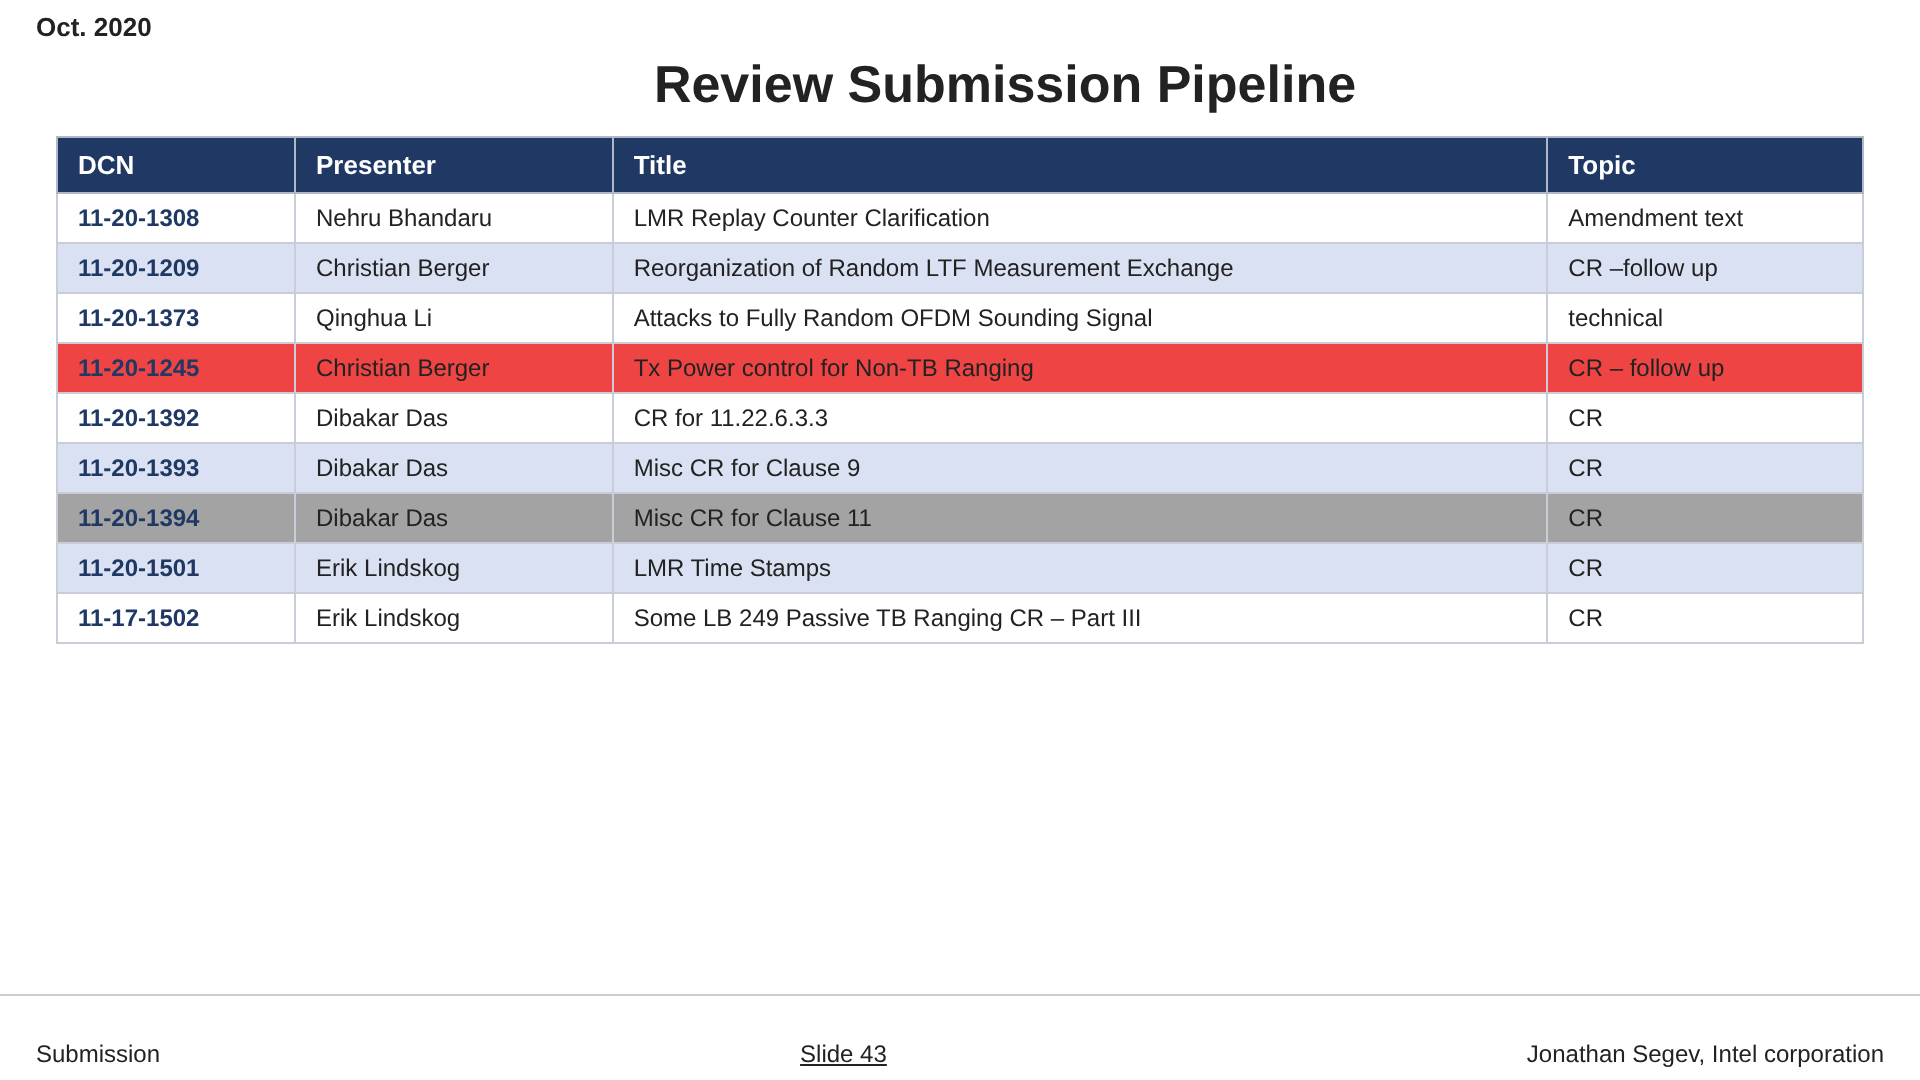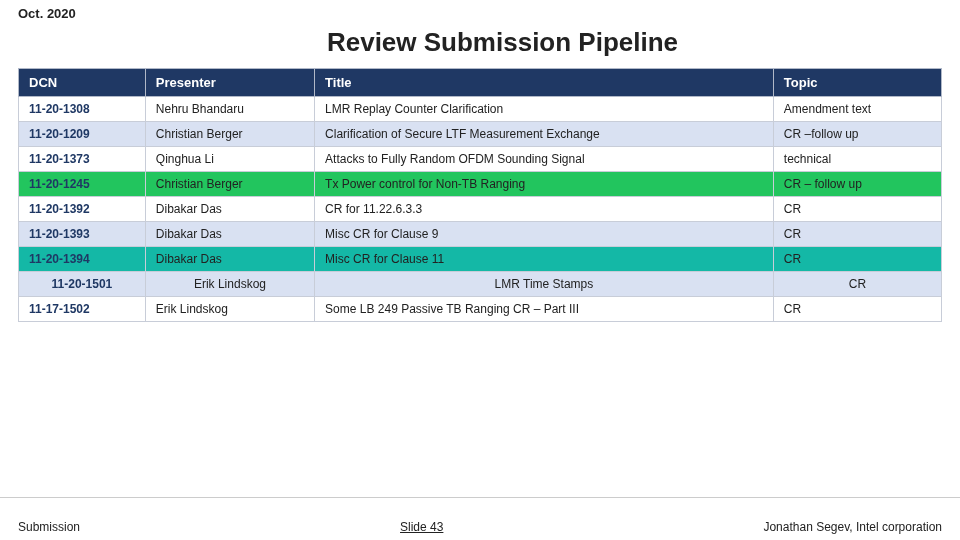--- a/index.html
+++ b/index.html
@@ -49,21 +49,21 @@
     .main-title {
       text-align: center;
       font-size: 26px;
       font-weight: bold;
       color: #222;
       margin: 2px 0 10px 0;
       padding-left: 45px;
     }
 
     .table-area {
-      padding: 0 18px;
+      padding: 0 28px;
       flex: 1;
     }
 
     table {
       width: 100%;
       border-collapse: collapse;
     }
 
     thead tr {
       background-color: #1f3864;
@@ -142,54 +142,54 @@
       <tbody id="table-body">
       <tr style="background-color: rgb(255, 255, 255);">
             <td class="dcn-col">11-20-1308</td>
             <td>Nehru Bhandaru</td>
             <td>LMR Replay Counter Clarification</td>
             <td>Amendment text</td>
           </tr>
           <tr style="background-color: rgb(217, 225, 242);">
             <td class="dcn-col">11-20-1209</td>
             <td>Christian Berger</td>
-            <td>Clarification of Secure LTF Measurement Exchange</td>
+            <td>Reorganization of Random LTF Measurement Exchange</td>
             <td>CR –follow up</td>
           </tr>
           <tr style="background-color: rgb(255, 255, 255);">
             <td class="dcn-col">11-20-1373</td>
             <td>Qinghua Li</td>
             <td>Attacks to Fully Random OFDM Sounding Signal</td>
             <td>technical</td>
           </tr>
-          <tr style="background-color: #22c55e;">
+          <tr style="background-color: #ef4444;">
             <td class="dcn-col">11-20-1245</td>
             <td>Christian Berger</td>
             <td>Tx Power control for Non-TB Ranging</td>
             <td>CR – follow up</td>
           </tr>
           <tr style="background-color: rgb(255, 255, 255);">
             <td class="dcn-col">11-20-1392</td>
             <td>Dibakar Das</td>
             <td>CR for 11.22.6.3.3</td>
             <td>CR</td>
           </tr>
           <tr style="background-color: rgb(217, 225, 242);">
             <td class="dcn-col">11-20-1393</td>
             <td>Dibakar Das</td>
             <td>Misc CR for Clause 9</td>
             <td>CR</td>
           </tr>
-          <tr style="background-color: #14b8a6;">
+          <tr style="background-color: #a3a3a3;">
             <td class="dcn-col">11-20-1394</td>
             <td>Dibakar Das</td>
             <td>Misc CR for Clause 11</td>
             <td>CR</td>
           </tr>
-          <tr style="background-color: rgb(217, 225, 242); text-align: center;">
+          <tr style="background-color: rgb(217, 225, 242);">
             <td class="dcn-col">11-20-1501</td>
             <td>Erik Lindskog</td>
             <td>LMR Time Stamps</td>
             <td>CR</td>
           </tr>
           <tr style="background-color: rgb(255, 255, 255);">
             <td class="dcn-col">11-17-1502</td>
             <td>Erik Lindskog</td>
             <td>Some LB 249 Passive TB Ranging CR – Part III</td>
             <td>CR</td>

